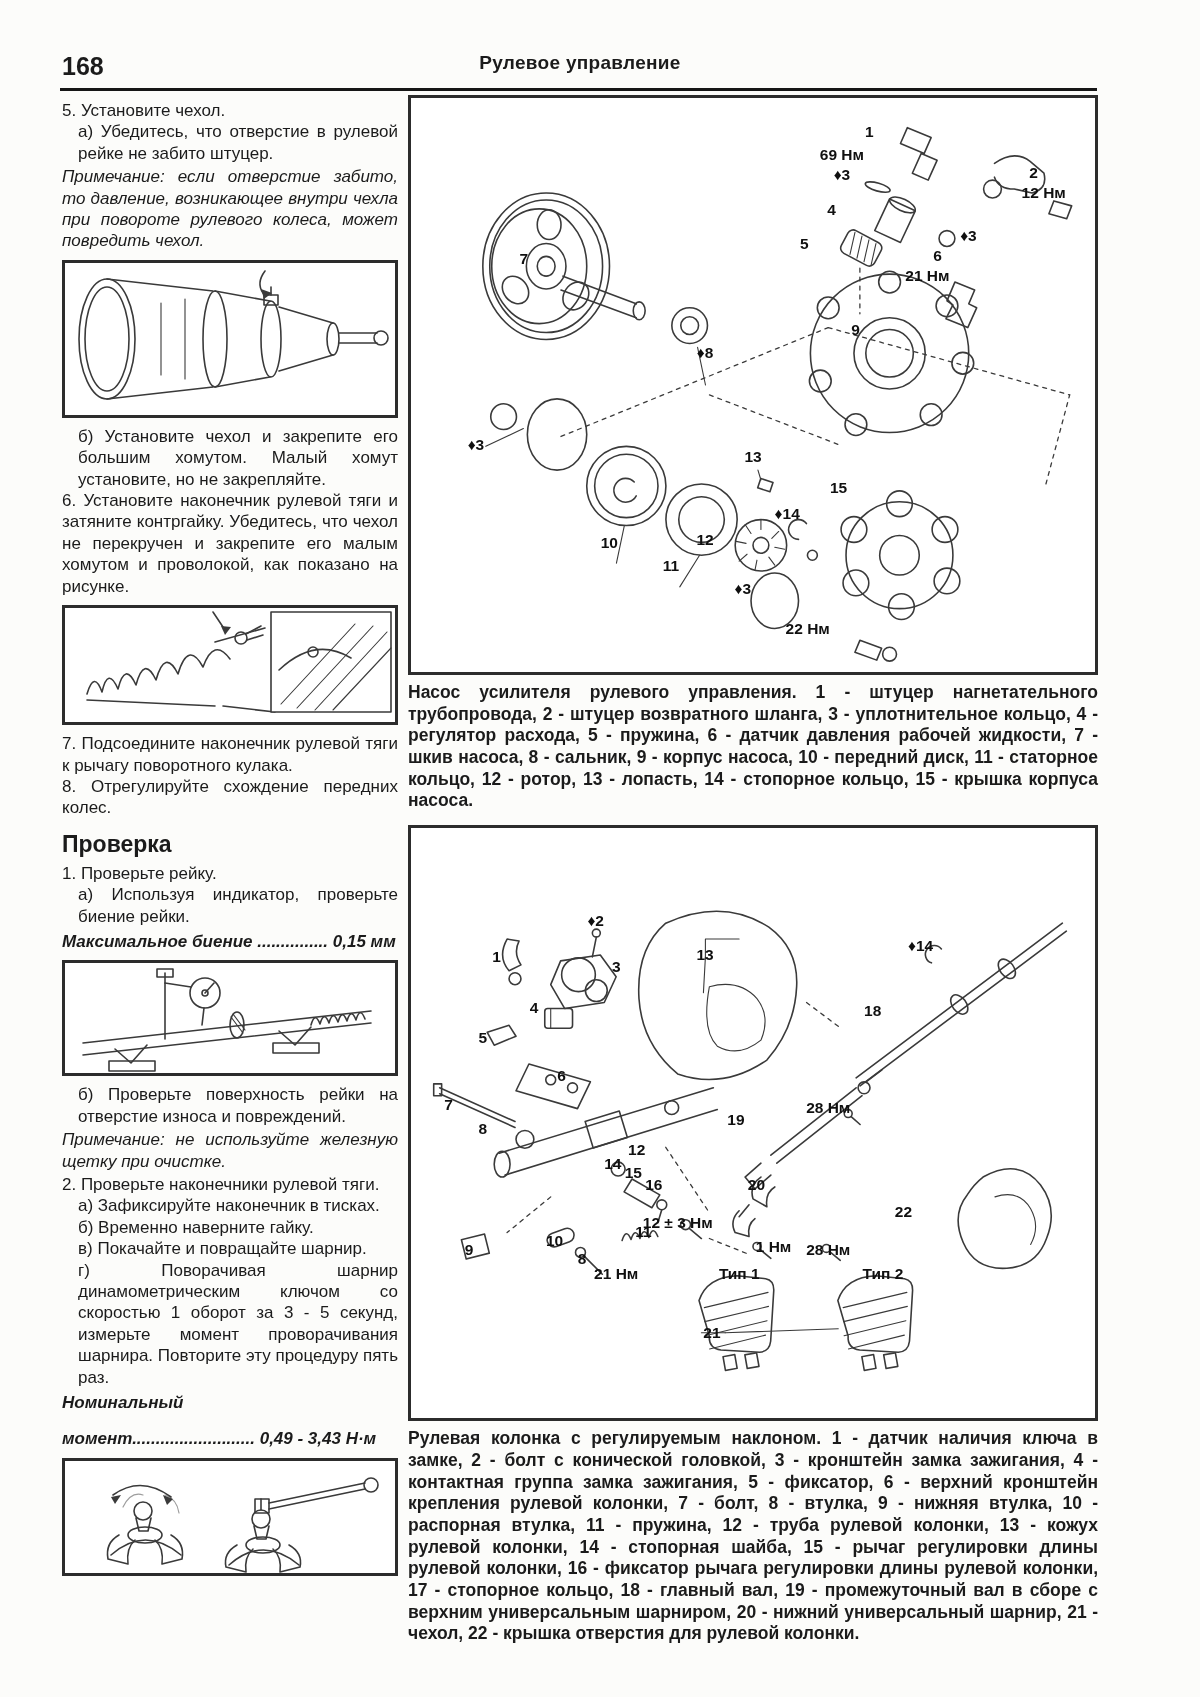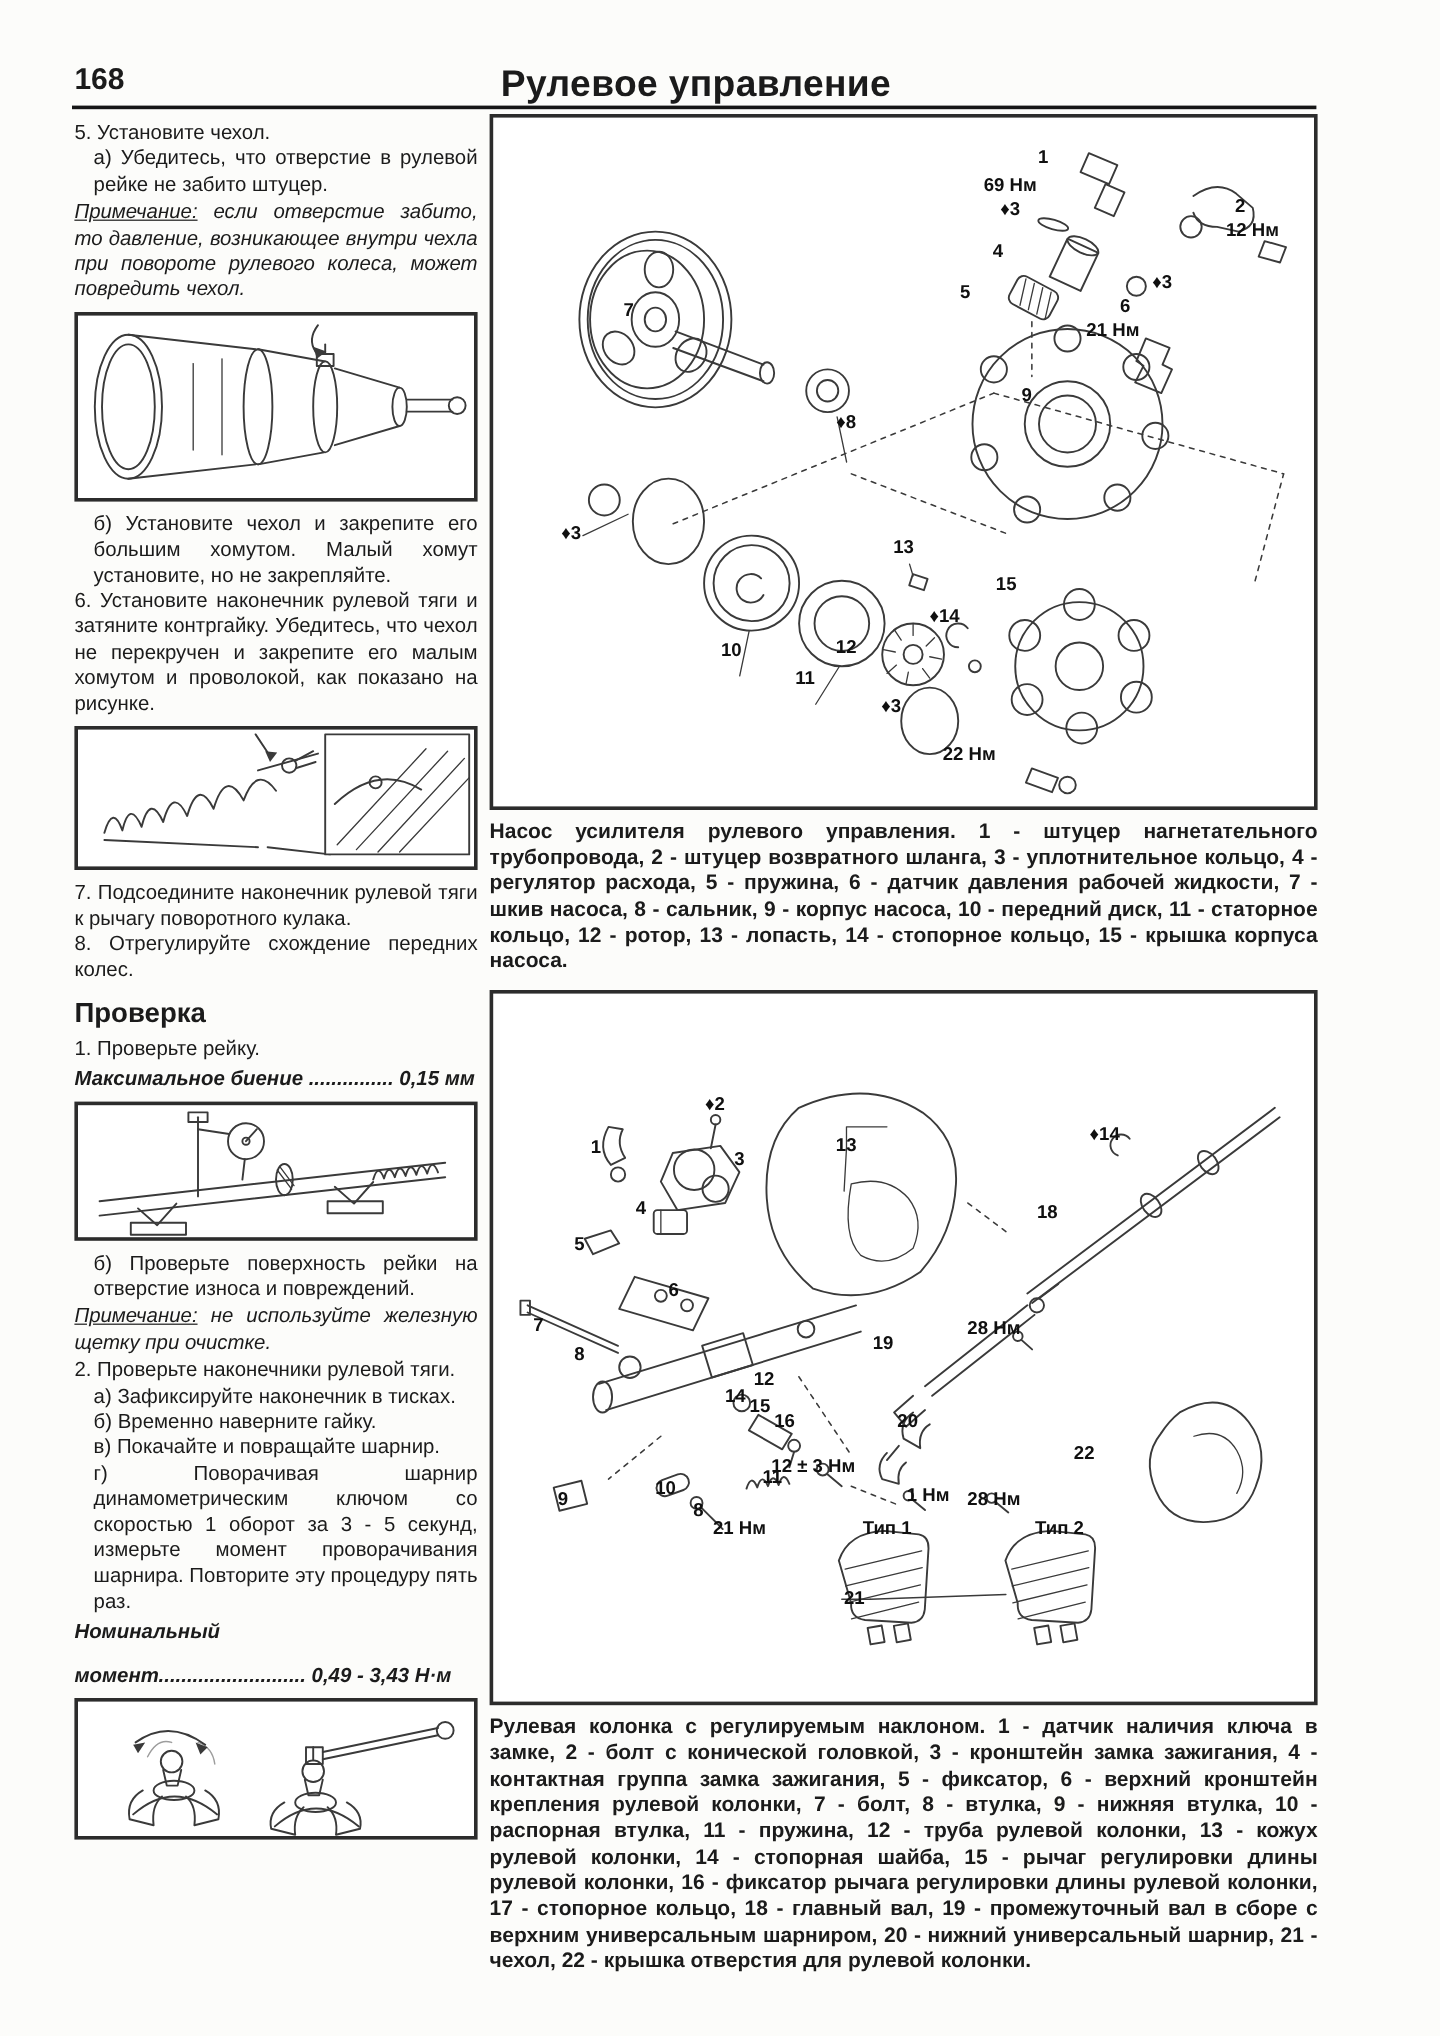--- a/index.html
+++ b/index.html
@@ -3,31 +3,31 @@
 <meta charset="utf-8">
 <style>
   html,body{margin:0;padding:0;background:#9a9a9a;}
   .page{
     position:relative;width:1200px;height:1697px;background:#fcfcfa;
     font-family:"Liberation Sans", sans-serif;color:#1b1b1b;margin:0 auto;
     overflow:hidden;
   }
   
   .pagenum{position:absolute;left:62px;top:52px;font-size:25px;font-weight:bold;}
-  .pagetitle{position:absolute;left:0;top:52px;width:1160px;text-align:center;font-size:31px;font-weight:bold;letter-spacing:.3px;}
+  .pagetitle{position:absolute;left:0;top:52px;width:1160px;text-align:center;font-size:19px;font-weight:bold;letter-spacing:.3px;}
   .headrule{position:absolute;left:60px;top:88px;width:1037px;height:3px;background:#161616;}
 
   
   .col-left{position:absolute;left:62px;top:100px;width:336px;}
   .col-right{position:absolute;left:408px;top:95px;width:690px;}
 
   .t{font-size:17px;line-height:1.26;text-align:justify;margin:0;}
   .ind{padding-left:16px;}
   .note{font-style:italic;margin:2px 0;}
-  .note .lbl{text-decoration:underline;}
+  .note .lbl{}
   .spec{font-style:italic;font-weight:bold;margin:4px 0;}
   .heading{font-size:23px;font-weight:bold;margin:12px 0 5px 0;}
 
   .fig{border:3px solid #2c2c2c;background:#fff;position:relative;margin:8px 0;}
   .fig svg{display:block;}
 
   .figcap{font-weight:bold;font-size:17.5px;line-height:1.24;text-align:justify;margin:7px 0 13px 0;}
 
   .diagram{border:3px solid #2c2c2c;background:#fff;position:relative;}
   .callout{
@@ -106,20 +106,21 @@
           <circle cx="248" cy="44" r="5"></circle>
         </g>
       </svg>
     </div>
 
     <p class="t">7. Подсоедините наконечник рулевой тяги к рычагу поворотного кулака.</p>
     <p class="t">8. Отрегулируйте схождение передних колес.</p>
 
     <div class="heading">Проверка</div>
     <p class="t">1. Проверьте рейку.</p>
+    <p class="t ind">а) Используя индикатор, проверьте биение рейки.</p>
     <p class="t spec">Максимальное биение ............... 0,15 мм</p>
 
     <div class="fig" style="height:110px;">
       <svg width="330" height="110" viewBox="0 0 330 110">
         <g class="art">
           <line x1="18" y1="80" x2="306" y2="48"></line>
           <line x1="18" y1="92" x2="306" y2="60"></line>
           <path d="M50,86 l16,14 16,-18"></path>
           <rect x="44" y="98" width="46" height="10"></rect>
           <path d="M214,68 l16,14 16,-18"></path>

